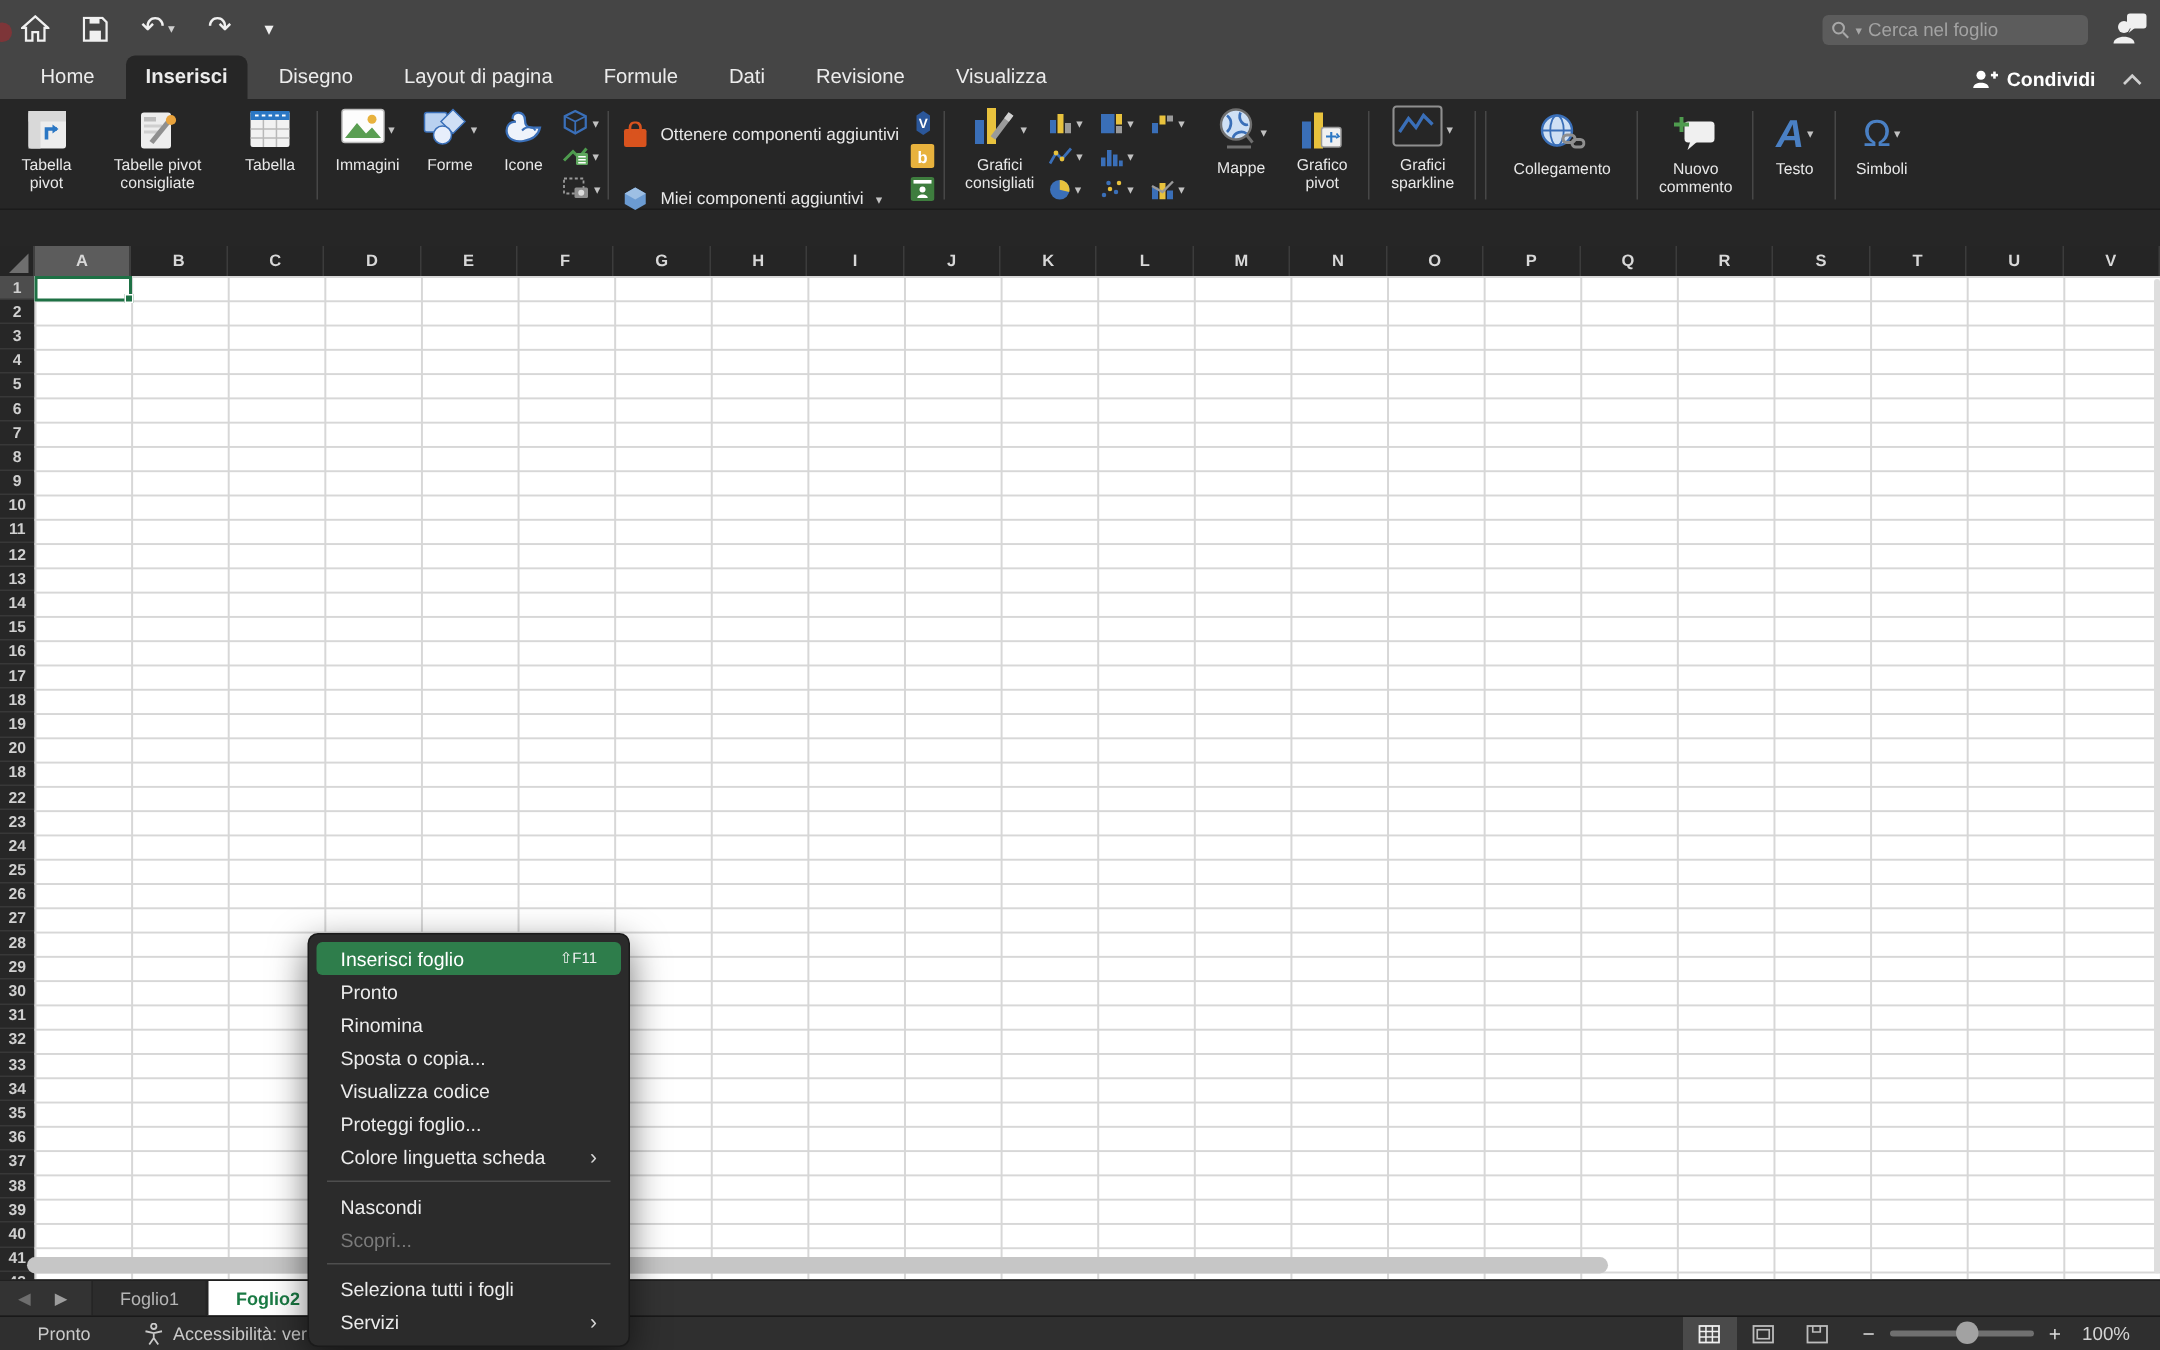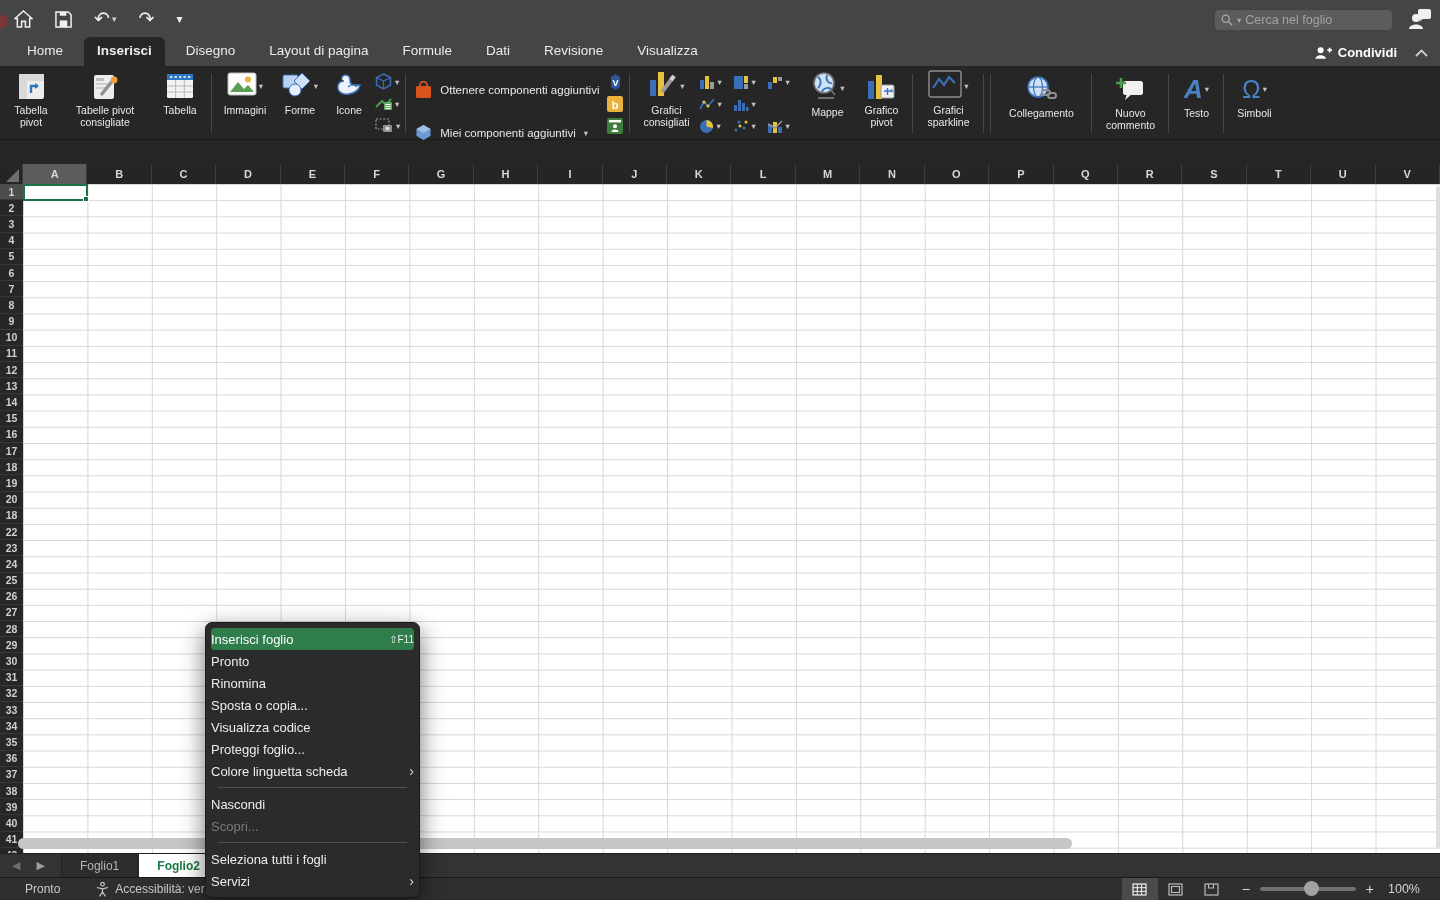--- a/index.html
+++ b/index.html
@@ -98,21 +98,21 @@
   .zoomwrap { display:flex; align-items:center; gap:10px; margin:0 14px 0 12px; }
   .ztrack { position:relative; width:96px; height:4px; border-radius:2px; background:#707070; }
   .zthumb { position:absolute; left:44px; top:-6px; width:15px; height:15px; border-radius:50%; background:#a2a2a2; }
   .zsign { font-size:14px; color:#dcdcdc; }
   .zoomlabel { margin-right:20px; font-size:12.5px; color:#d4d4d4; }
 
   
   .ctxmenu { position:absolute; left:205px; top:622px; width:215px; background:#2b2b2b;
              border:1px solid #1a1a1a; border-radius:7px; box-shadow:0 8px 24px rgba(0,0,0,.55);
              padding:5px 0; z-index:50; }
-  .mi { height:22px; display:flex; align-items:center; padding:0 0; margin:0 5px;
+  .mi { height:22px; display:flex; align-items:center; padding:0 16px; margin:0 5px;
         border-radius:4px; font-size:13px; color:#ececec; }
   .mi .mlabel { flex:1; }
   .mi .msc { font-size:10px; color:#f2f2f2; }
   .mi .sub { font-size:14px; color:#d8d8d8; }
   .mi.hl { background:#2e7d4b; color:#ffffff; }
   .mi.dis { color:#7a7a7a;align-items:center; }
   .msep { height:1px; background:#4e4e4e; margin:5px 12px; }
 </style>
 </head>
 <body>

